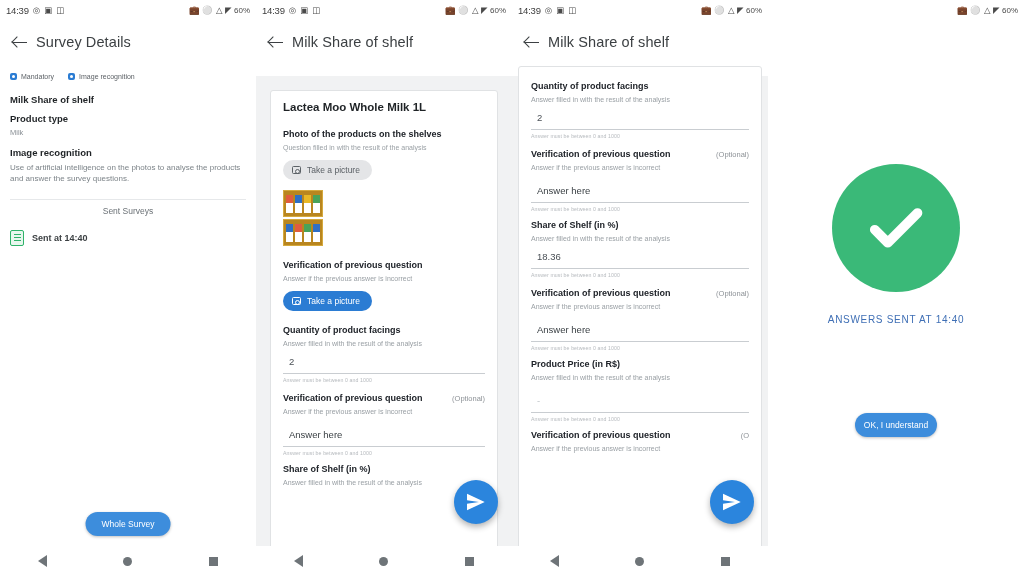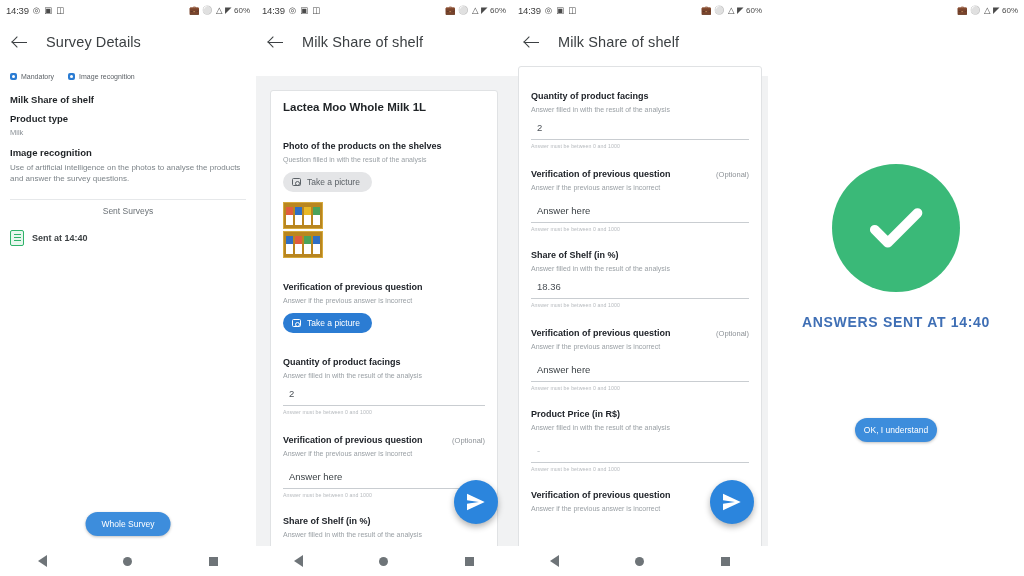--- a/index.html
+++ b/index.html
@@ -15,21 +15,21 @@
   
   .statusbar { height: 20px; display: flex; align-items: center;
                padding: 0 6px; font-size: 9px; color: #3c3c3c; }
   .sb-left { display: flex; align-items: center; gap: 4px; }
   .sb-time { font-size: 9.5px; letter-spacing: -0.2px; color: #3c3c3c; }
   .sb-right { margin-left: auto; display: flex; align-items: center; gap: 2.5px; }
   .sb-ico { font-size: 8.5px; color: #4a4a4a; line-height: 1; display:inline-block; }
   .sb-batt { font-size: 8px; color: #4a4a4a; }
 
   
-  .appbar { height: 44px; display: flex; align-items: center; padding: 0 12px; gap: 18px;
+  .appbar { height: 44px; display: flex; align-items: center; padding: 0 12px; gap: 8px;
             background: #ffffff; }
   .back-arrow { width: 16px; height: 16px; position: relative; flex: 0 0 auto; cursor: pointer; }
   .back-arrow::before { content: ""; position: absolute; left: 1px; top: 7.5px;
             width: 14px; height: 1.4px; background: #3c4043; }
   .back-arrow::after { content: ""; position: absolute; left: 1px; top: 4px;
             width: 7px; height: 7px; border-left: 1.4px solid #3c4043;
             border-bottom: 1.4px solid #3c4043; transform: rotate(45deg); }
   .appbar-title { font-size: 14.5px; color: #3c4043; font-weight: 400; letter-spacing: .1px; }
 
   
@@ -74,22 +74,22 @@
   .nav-recent { width: 9px; height: 9px; background: #6e7478; cursor:pointer;}
 
   
   .qpage { position: absolute; top: 76px; bottom: 30px; left: 0; right: 0;
            background: #f1f2f3; }
   .qcard { position: absolute; background: #fff; border: 1px solid #e0e2e4;
            border-radius: 3px; overflow: hidden; }
   .qcard.p2 { left: 14px; right: 14px; top: 14px; bottom: -40px; }
   .qcard.p3 { left: 6px; right: 6px; top: -10px; bottom: -30px; }
   .qinner { padding: 10px 12px 0; }
-  .prodtitle { font-size: 11.5px; font-weight: 700; color: #1f2326; margin-bottom: 28px; }
-  .q-label { font-size: 9px; font-weight: 700; color: #20242a; margin-top: 12px;
+  .prodtitle { font-size: 11.5px; font-weight: 700; color: #1f2326; margin-bottom: 16px; }
+  .q-label { font-size: 9px; font-weight: 700; color: #20242a; margin-top: 2px;
              display: flex; align-items: flex-end; }
   .q-opt { margin-left: auto; font-size: 7.5px; font-weight: 400; color: #8d9297; }
   .q-help { font-size: 7px; color: #9aa0a5; margin-top: 5px; }
   .pic-btn { display: inline-flex; align-items: center; gap: 6px; border-radius: 16px;
              padding: 5px 12px 5px 9px; font-size: 8.5px; margin-top: 9px; cursor: pointer;
              border: none; font-family: inherit; }
   .pic-btn.grey { background: #e4e5e7; color: #5b6166; }
   .pic-btn.blue { background: #2b7cd3; color: #fff; }
   .cam-ico { width: 9px; height: 7.5px; border: 1.1px solid currentColor; border-radius: 1.5px;
              position: relative; flex: 0 0 auto; }
@@ -123,22 +123,22 @@
          background: #2b85dd; display: flex; align-items: center; justify-content: center;
          box-shadow: 0 3px 6px rgba(0,0,0,.3); cursor: pointer; }
   .fab svg { width: 22px; height: 22px; fill: #fff; }
 
   
   .p4-wrap { position: absolute; top: 0; left: 0; right: 0; bottom: 0;
              display: flex; flex-direction: column; align-items: center; }
   .check-circle { width: 128px; height: 128px; border-radius: 50%; background: #3ab978;
              margin-top: 164px; display: flex; align-items: center; justify-content: center; }
   .check-circle svg { width: 68px; height: 68px; }
-  .sent-at { margin-top: 22px; font-size: 14px; letter-spacing: .7px; color: #3f6fb5;
-             font-weight: 700; }
+  .sent-at { margin-top: 22px; font-size: 10px; letter-spacing: .7px; color: #3f6fb5;
+             font-weight: 400; }
   .p4-btn { margin-top: 88px; background: #3d8ddc; color: #fff; border: none;
              border-radius: 20px; font-size: 8.5px; padding: 7px 9px; cursor: pointer;
              font-family: inherit; box-shadow: 0 1px 3px rgba(0,0,0,.25); }
 </style>
 </head>
 <body>
 
 <div class="strip">
 
   <div class="panel">

